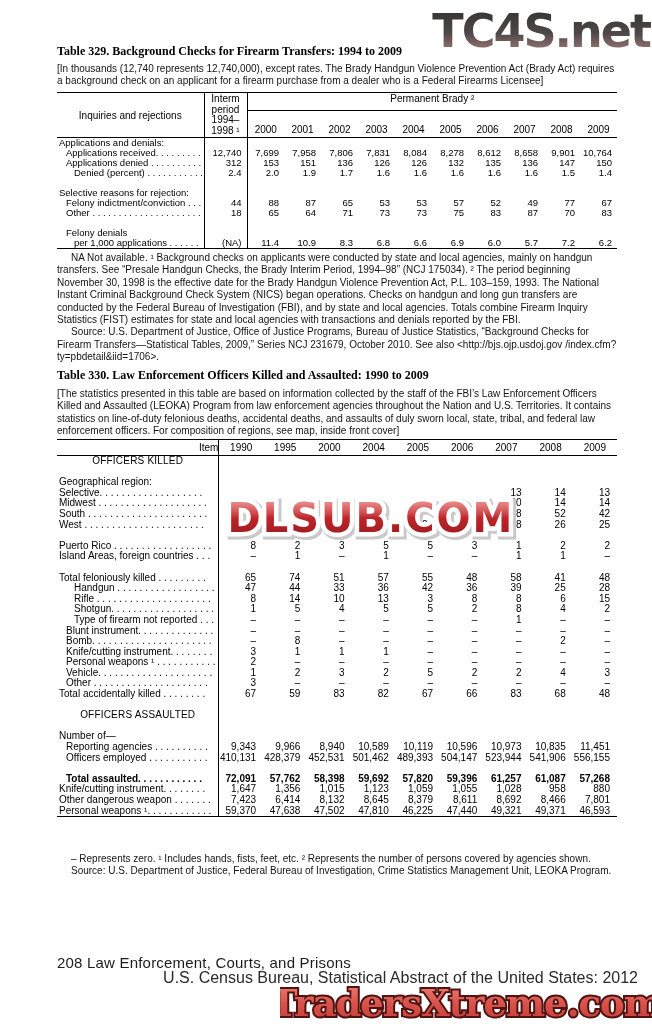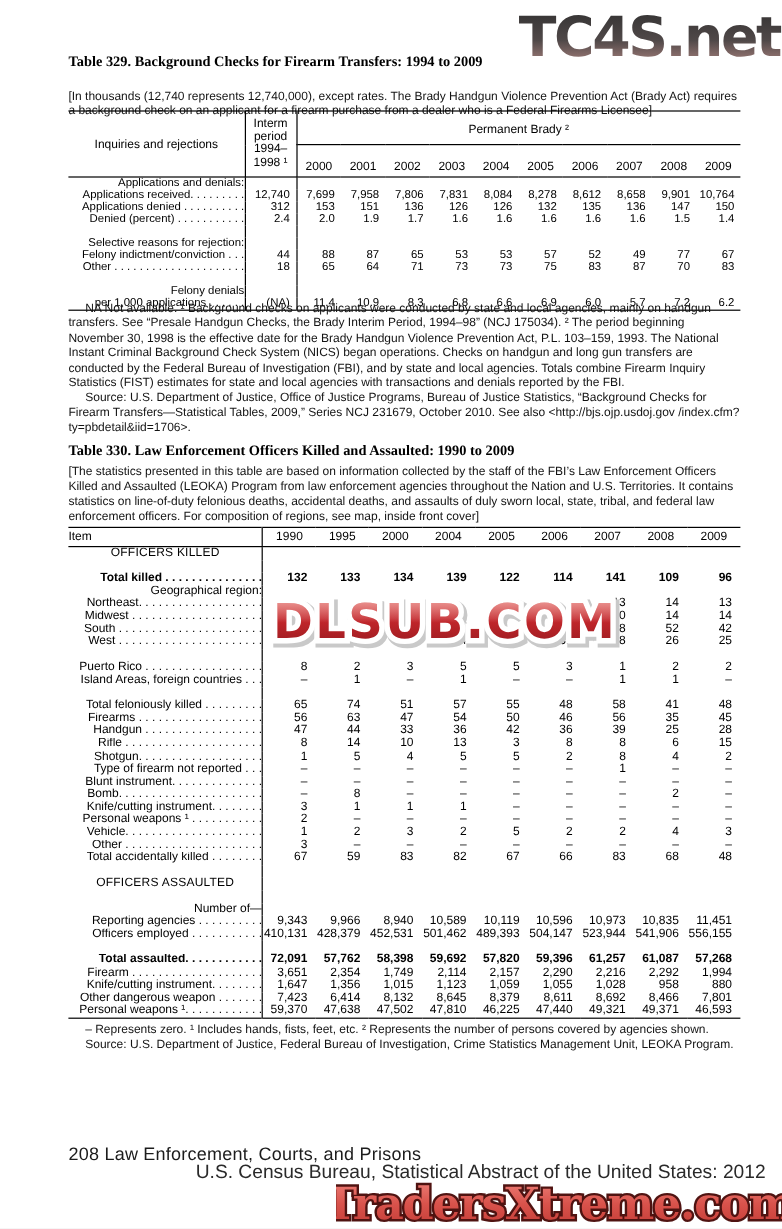--- a/index.html
+++ b/index.html
@@ -11,55 +11,55 @@
   .fn{font-size:10px;line-height:12.4px;color:#131313;}
   .fn p{margin:0;text-indent:14px;}
   table.dtable{border-collapse:collapse;table-layout:fixed;width:560px;
         border-top:1.5px solid #000;border-bottom:1.5px solid #000;}
   .dtable th{font-weight:400;font-size:10px;padding:0;}
   .dtable td{padding:0;}
   
   .t329 th.stub{vertical-align:middle;text-align:center;border-right:1px solid #000;border-bottom:1.5px solid #000;font-size:10px;}
   .t329 th.interim{vertical-align:middle;text-align:center;white-space:pre-line;line-height:10.5px;
         border-right:1.6px solid #000;border-bottom:1.5px solid #000;font-size:10px;margin-left:48px;}
-  .t329 th.spanhdr{vertical-align:top;text-align:center;border-bottom:1px solid #000;height:17px;padding-top:10px;}
+  .t329 th.spanhdr{vertical-align:top;text-align:center;border-bottom:1px solid #000;height:17px;padding-top:0;}
   .t329 th.year{vertical-align:bottom;text-align:center;border-bottom:1.5px solid #000;height:24px;padding-bottom:2px;}
   .t329 tbody td{height:10px;line-height:10px;font-size:9.5px;white-space:nowrap;}
   .t329 tbody td:first-child{border-right:1px solid #000;}
   .t329 tbody td:nth-child(2){border-right:1.6px solid #000;}
   .t329 tbody tr.blank td{height:8px;}
   
-  .t330 th.stub{vertical-align:middle;text-align:left;border-right:1.4px solid #000;border-bottom:1px solid #000;height:15px;}
+  .t330 th.stub{vertical-align:middle;text-align:right;border-right:1.4px solid #000;border-bottom:1px solid #000;height:15px;}
   .t330 th.year{vertical-align:middle;text-align:center;border-bottom:1px solid #000;}
   .t330 tbody td{height:10.6px;line-height:10.6px;font-size:10px;white-space:nowrap;}
   .t330 tbody td:first-child{border-right:1.4px solid #000;}
   .t330 tbody tr.blank td{height:8.6px;}
   
-  .dtable td.lbl{overflow:hidden;text-align:right;}
+  .dtable td.lbl{overflow:hidden;text-align:left;}
   .dtable td.num{text-align:right;padding-right:7px;}
   .t329 tbody td.num{padding-right:5px;}
   .dtable td.ind0{padding-left:2px;}
   .dtable td.ind1{padding-left:9px;}
   .dtable td.ind2{padding-left:17px;}
   .dtable td.b{font-weight:700;}
   .dtable td.section{text-align:center;letter-spacing:.2px;}
   
   .footer-left{font-size:15px;color:#1c1c1c;letter-spacing:.2px;white-space:nowrap;}
   .footer-right{font-size:16px;color:#2a2a2a;white-space:nowrap;}
   
   .wm{pointer-events:none;}
 </style>
 </head>
 <body>
 
 <div class="page">
 
   <div class="abs tbl-title" style="top:44px;left:57px;">Table 329. Background Checks for Firearm Transfers: 1994 to 2009</div>
 
-  <div class="abs tbl-note" style="top:63px;left:57px;width:562px;margin-top:12px;">[In thousands (12,740 represents 12,740,000), except rates. The Brady Handgun Violence Prevention Act (Brady Act) requires a background check on an applicant for a firearm purchase from a dealer who is a Federal Firearms Licensee]</div>
+  <div class="abs tbl-note" style="top:63px;left:57px;width:562px;">[In thousands (12,740 represents 12,740,000), except rates. The Brady Handgun Violence Prevention Act (Brady Act) requires a background check on an applicant for a firearm purchase from a dealer who is a Federal Firearms Licensee]</div>
 
   <table class="dtable t329 abs" style="top:92px;left:57px;">
     <colgroup>
       <col style="width:147px;">
         <col style="width:43px;">
       <col style="width:37px;">
         <col style="width:37px;">
         <col style="width:37px;">
         <col style="width:37px;">
       <col style="width:37px;">
@@ -304,45 +304,33 @@
           <td class="num"></td>
           <td class="num"></td>
           <td class="num"></td>
           <td class="num"></td>
           <td class="num"></td>
           <td class="num"></td>
           <td class="num"></td>
           <td class="num"></td>
         </tr>
         <tr>
-          <td class="lbl ind1 b">Total killed  . . . . . . . . . . . . . . .</td>
-          <td class="num b">132</td>
-          <td class="num b">133</td>
-          <td class="num b">134</td>
-          <td class="num b">139</td>
-          <td class="num b">122</td>
-          <td class="num b">114</td>
-          <td class="num b">141</td>
-          <td class="num b">109</td>
-          <td class="num b">96</td>
-        </tr>
-        <tr>
           <td class="lbl ind0">Geographical region:</td>
           <td class="num"></td>
           <td class="num"></td>
           <td class="num"></td>
           <td class="num"></td>
           <td class="num"></td>
           <td class="num"></td>
           <td class="num"></td>
           <td class="num"></td>
           <td class="num"></td>
         </tr>
         <tr>
-          <td class="lbl ind0">Northeast. . . . . . . . . . . . . . . . . . .</td>
+          <td class="lbl ind0">Selective. . . . . . . . . . . . . . . . . . .</td>
           <td class="num"></td>
           <td class="num"></td>
           <td class="num"></td>
           <td class="num"></td>
           <td class="num"></td>
           <td class="num"></td>
           <td class="num">13</td>
           <td class="num">14</td>
           <td class="num">13</td>
         </tr>
@@ -436,32 +424,20 @@
           <td class="num">74</td>
           <td class="num">51</td>
           <td class="num">57</td>
           <td class="num">55</td>
           <td class="num">48</td>
           <td class="num">58</td>
           <td class="num">41</td>
           <td class="num">48</td>
         </tr>
         <tr>
-          <td class="lbl ind1">Firearms . . . . . . . . . . . . . . . . . . .</td>
-          <td class="num">56</td>
-          <td class="num">63</td>
-          <td class="num">47</td>
-          <td class="num">54</td>
-          <td class="num">50</td>
-          <td class="num">46</td>
-          <td class="num">56</td>
-          <td class="num">35</td>
-          <td class="num">45</td>
-        </tr>
-        <tr>
           <td class="lbl ind2">Handgun . . . . . . . . . . . . . . . . . .</td>
           <td class="num">47</td>
           <td class="num">44</td>
           <td class="num">33</td>
           <td class="num">36</td>
           <td class="num">42</td>
           <td class="num">36</td>
           <td class="num">39</td>
           <td class="num">25</td>
           <td class="num">28</td>
@@ -674,32 +650,20 @@
           <td class="lbl ind1 b">Total assaulted. . . . . . . . . . . .</td>
           <td class="num b">72,091</td>
           <td class="num b">57,762</td>
           <td class="num b">58,398</td>
           <td class="num b">59,692</td>
           <td class="num b">57,820</td>
           <td class="num b">59,396</td>
           <td class="num b">61,257</td>
           <td class="num b">61,087</td>
           <td class="num b">57,268</td>
-        </tr>
-        <tr>
-          <td class="lbl ind0">Firearm . . . . . . . . . . . . . . . . . . . .</td>
-          <td class="num">3,651</td>
-          <td class="num">2,354</td>
-          <td class="num">1,749</td>
-          <td class="num">2,114</td>
-          <td class="num">2,157</td>
-          <td class="num">2,290</td>
-          <td class="num">2,216</td>
-          <td class="num">2,292</td>
-          <td class="num">1,994</td>
         </tr>
         <tr>
           <td class="lbl ind0">Knife/cutting instrument. . . . . . . .</td>
           <td class="num">1,647</td>
           <td class="num">1,356</td>
           <td class="num">1,015</td>
           <td class="num">1,123</td>
           <td class="num">1,059</td>
           <td class="num">1,055</td>
           <td class="num">1,028</td>

